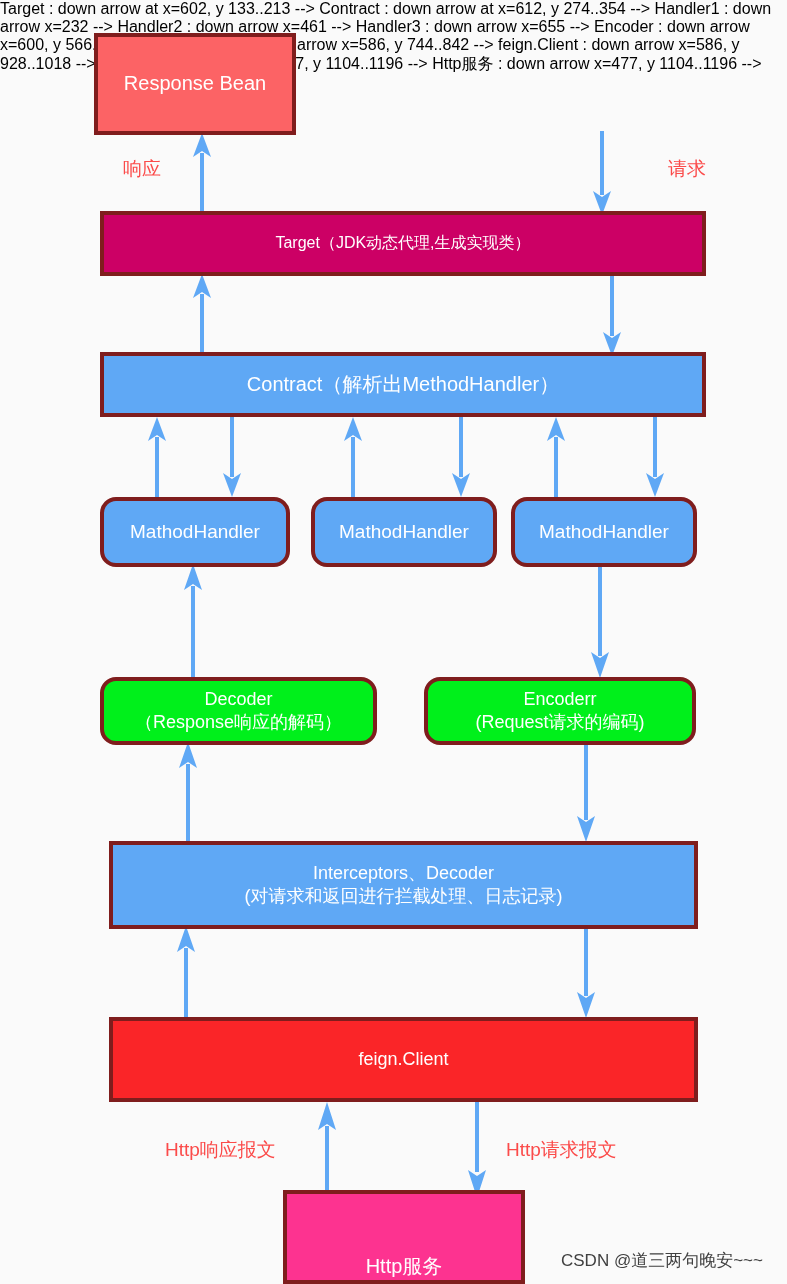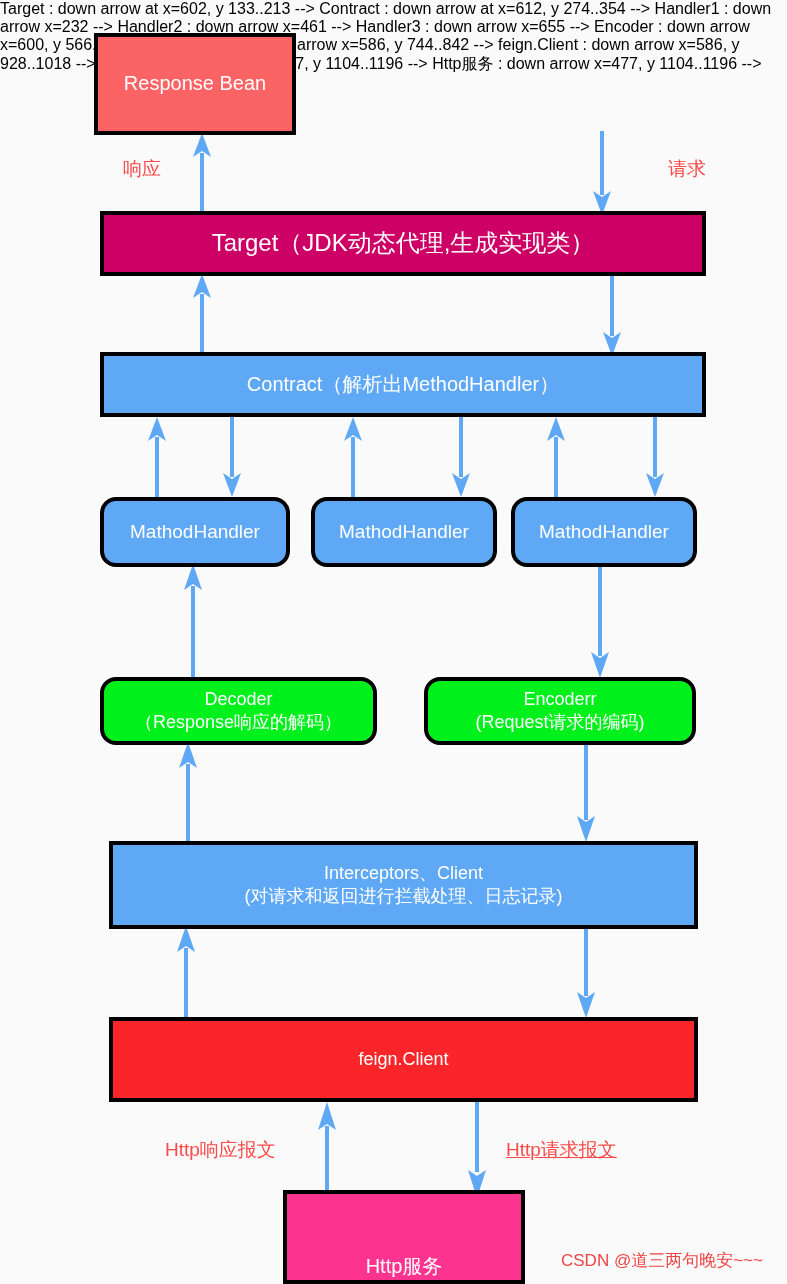--- a/index.html
+++ b/index.html
@@ -26,21 +26,21 @@
     position: absolute;
     box-sizing: border-box;
     display: flex;
     flex-direction: column;
     align-items: center;
     justify-content: center;
     text-align: center;
     color: #ffffff;
     line-height: 1.28;
     z-index: 3;
-    border: 4px solid #000000;
+    border: 4px solid #7f1d1d;
   }
   .node .line1 { display: block; white-space: nowrap; }
   .node .line2 { display: block; white-space: nowrap; }
 
   .rect   { border-radius: 0; }
   .pill   { border-radius: 16px; }
 
   
   .c-salmon  { background: #fc6365; }
   .c-crimson { background: #cc0065; }
@@ -62,21 +62,21 @@
     color: #fb4b4a;
     font-size: 19px;
     white-space: nowrap;
     z-index: 4;
     line-height: 1;
   }
 
   
   .watermark {
     position: absolute;
-    color: #ef4444;
+    color: #404040;
     font-size: 17px;
     white-space: nowrap;
     z-index: 5;
     line-height: 1;
   }
 </style>
 </head>
 <body>
 
 <div id="canvas">
@@ -227,21 +227,21 @@
     </svg>
   </div>
 
   
 
   <div class="node rect c-salmon" style="left:94px; top:33px; width:202px; height:102px; font-size:20px;">
     <span class="line1">Response Bean</span>
   </div>
 
 
-  <div class="node rect c-crimson" style="left:100px; top:211px; width:606px; height:65px; font-size:24px;">
+  <div class="node rect c-crimson" style="left:100px; top:211px; width:606px; height:65px; font-size:16px;">
     <span class="line1">Target（JDK动态代理,生成实现类）</span>
   </div>
 
   <div class="node rect c-blue" style="left:100px; top:352px; width:606px; height:65px; font-size:20px;">
     <span class="line1">Contract（解析出MethodHandler）</span>
   </div>
 
   <div class="node pill c-blue" style="left:100px; top:497px; width:190px; height:70px; font-size:19px;">
     <span class="line1">MathodHandler</span>
   </div>
@@ -258,39 +258,39 @@
     <span class="line1">Decoder</span>
     <span class="line2">（Response响应的解码）</span>
   </div>
 
   <div class="node pill c-green" style="left:424px; top:677px; width:272px; height:68px; font-size:18px;">
     <span class="line1">Encoderr</span>
     <span class="line2">(Request请求的编码)</span>
   </div>
 
   <div class="node rect c-blue" style="left:109px; top:841px; width:589px; height:88px; font-size:18px;">
-    <span class="line1">Interceptors、Client</span>
+    <span class="line1">Interceptors、Decoder</span>
     <span class="line2">(对请求和返回进行拦截处理、日志记录)</span>
   </div>
 
   <div class="node rect c-red" style="left:109px; top:1017px; width:589px; height:85px; font-size:18px;">
     <span class="line1">feign.Client</span>
   </div>
 
   <div class="node rect c-pink" style="left:283px; top:1190px; width:242px; height:94px; font-size:20px;justify-content:flex-end;">
     <span class="line1">Http服务</span>
   </div>
 
   
 
   <div class="label-red" style="left:76px; top:159px;padding-left:47px;">响应</div>
 
   <div class="label-red" style="left:668px; top:159px;">请求</div>
 
   <div class="label-red" style="left:165px; top:1140px;">Http响应报文</div>
 
-  <div class="label-red" style="left:506px; top:1140px;text-decoration:underline;">Http请求报文</div>
+  <div class="label-red" style="left:506px; top:1140px;">Http请求报文</div>
 
   
 
   <div class="watermark" style="left:561px; top:1252px;">CSDN @道三两句晚安~~~</div>
 
 </div>
 
 </body></html>

